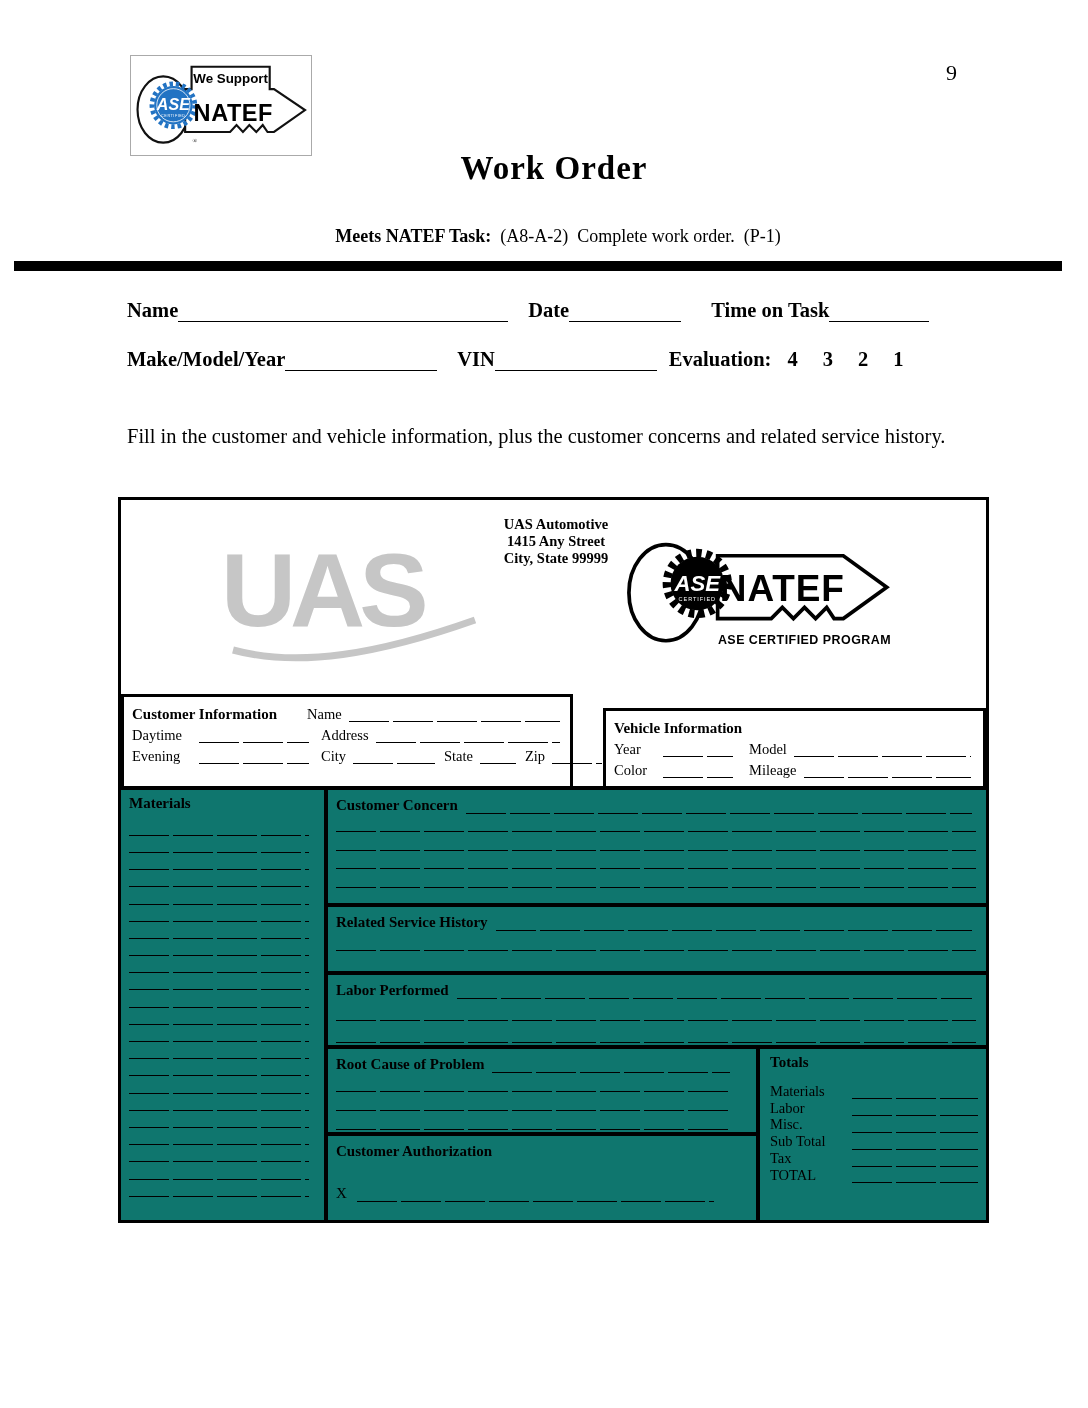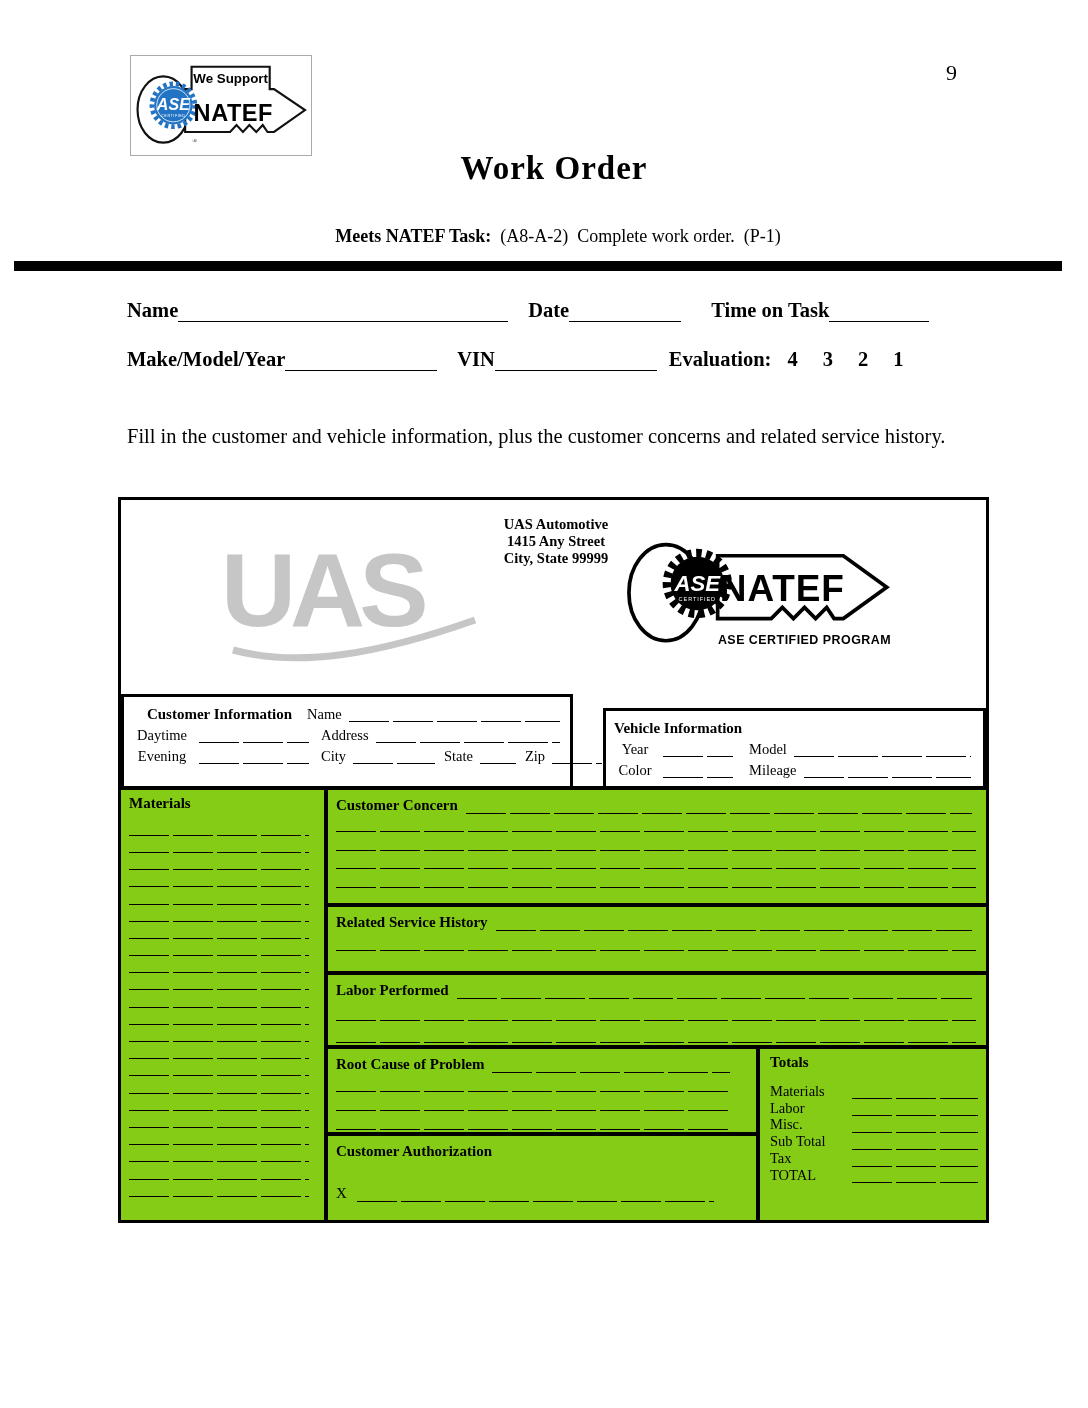--- a/index.html
+++ b/index.html
@@ -39,42 +39,42 @@
   .watermark { position:absolute; left:100px; top:38px; width:260px; height:130px;
                font-family:"Liberation Sans",sans-serif; font-weight:bold;
                font-size:104px; line-height:104px; color:#c6c6c6; letter-spacing:-6px; }
   .watermark svg { position:absolute; left:8px; top:76px; }
   .addr { position:absolute; left:345px; top:16px; width:180px; text-align:center;
           font-weight:bold; font-size:14.5px; line-height:17px; }
   .prog-logo { position:absolute; left:497px; top:28px; width:288px; height:134px; }
   .prog-logo svg { width:100%; height:100%; display:block; }
 
   
-  .cv-row { position:absolute; left:0; top:194px; width:865px; height:116px; display:flex;text-align:center; }
+  .cv-row { position:absolute; left:0; top:194px; width:865px; height:116px; display:flex; }
   .ci-box { width:452px; height:96px; border:3px solid #000; box-sizing:border-box;
             padding:4px 10px 0 8px; }
   .cv-gap { width:30px; }
   .vi-box { width:383px; height:96px; border:3px solid #000; box-sizing:border-box;
             padding:4px 12px 0 8px;margin-top:14px; }
 
   .irow { display:flex; align-items:flex-end; font-size:14.5px; height:21px;
           line-height:16px; white-space:nowrap; }
   .lbl { margin-right:7px; }
   .btitle { font-weight:bold; font-size:15px; }
 
   .dash, .uline { background-image:repeating-linear-gradient(90deg,#000 0 40px,transparent 40px 44px);
           background-position:0 100%; background-size:100% 1.4px; background-repeat:no-repeat; }
   .uline { flex:1; height:15px; }
   .fx { flex:0 0 auto; }
 
   
   .main-grid { position:absolute; left:0; top:286px; width:865px; height:434px;
                background:#000; border-top:4px solid #000; box-sizing:border-box;
                display:grid; grid-template-columns:203px 658px; gap:4px; }
-  .cell { background:#84cc16; box-sizing:border-box; }
+  .cell { background:#0f766e; box-sizing:border-box; }
   .mat-box { padding:5px 10px 0 8px; }
   .right-stack { display:grid; grid-template-rows:113px 64px 70px 171px; gap:4px; }
   .pad-box { padding:4px 10px 0 8px; }
   .bottom-row { display:grid; grid-template-columns:428px 226px; gap:4px; }
   .bottom-left { display:grid; grid-template-rows:83px 84px; gap:4px; }
 
   .sec-row { display:flex; align-items:flex-end; height:20px; font-size:15px; }
   .sec-row .uline { margin-left:8px; margin-right:4px; }
 
   .mat-lines { margin-top:7px; margin-right:5px; }

